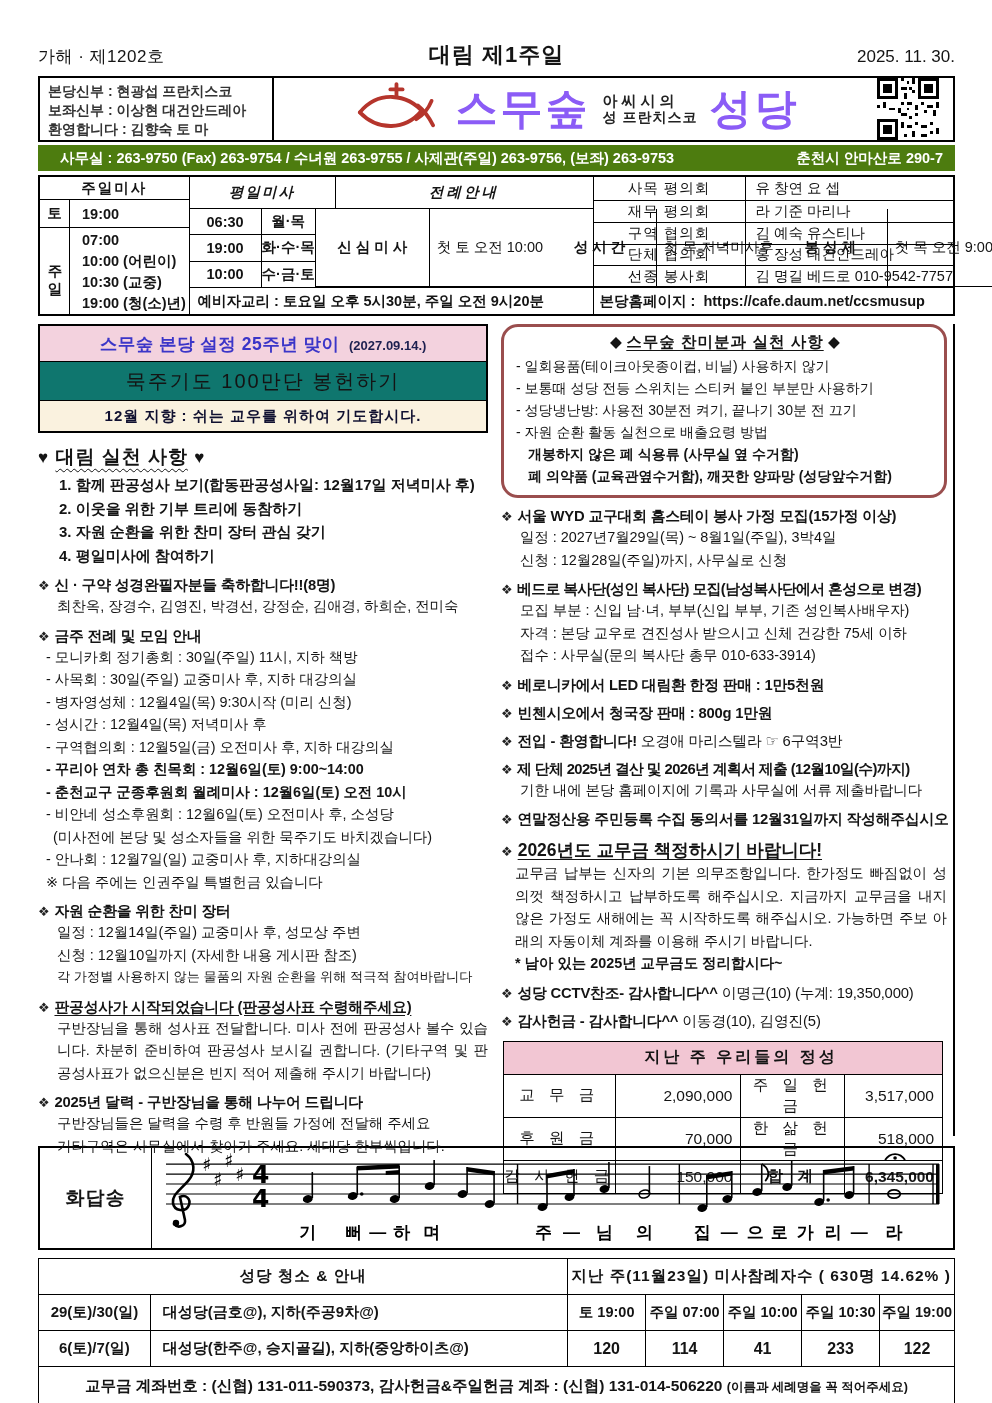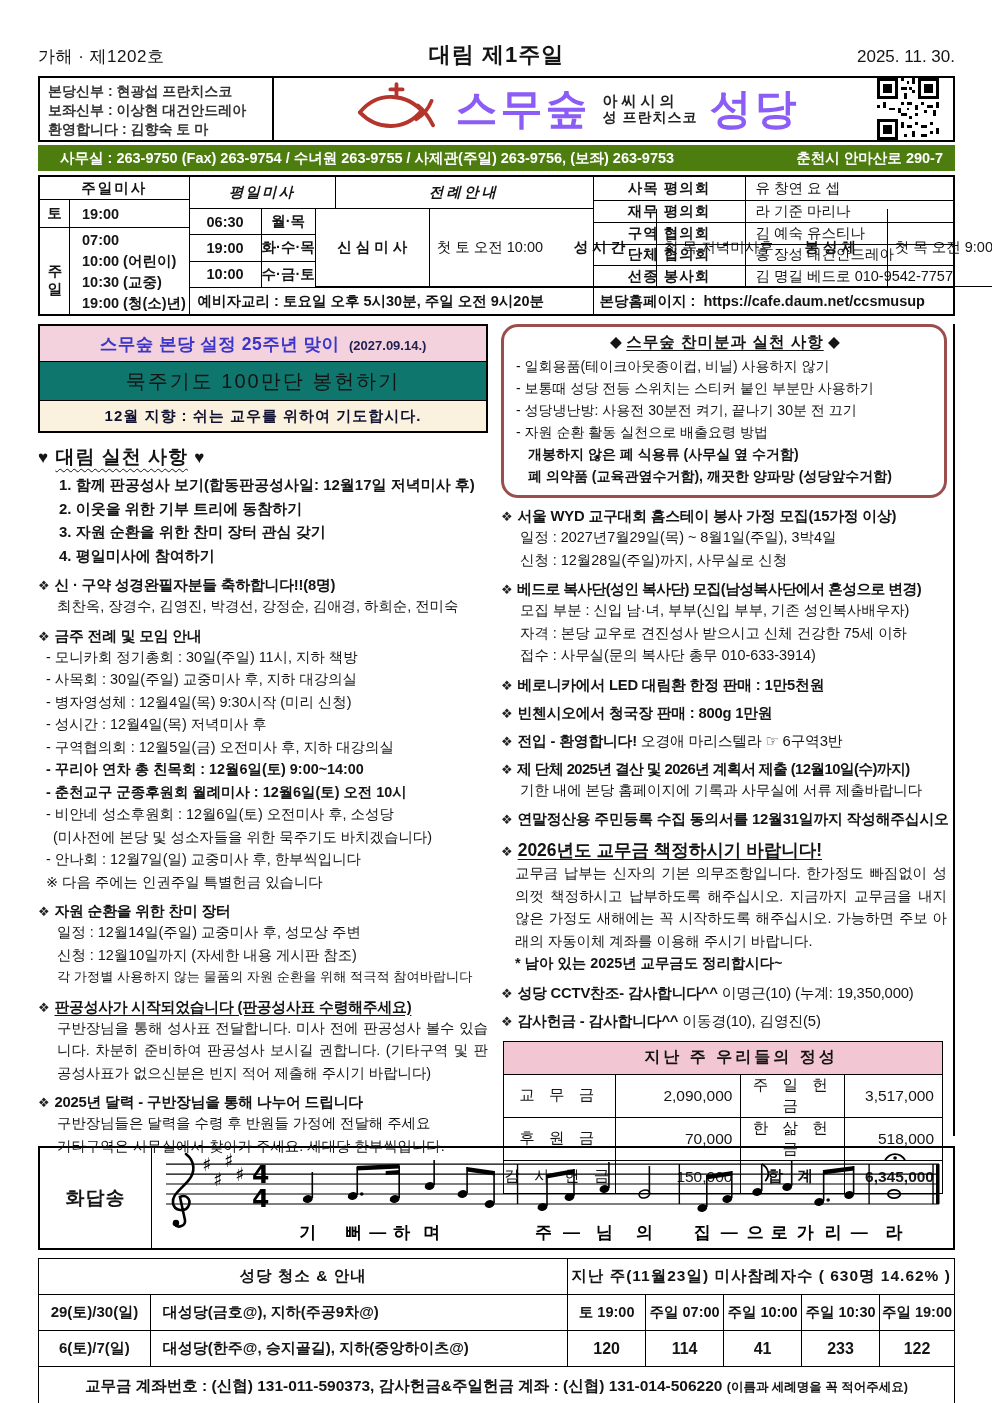--- a/index.html
+++ b/index.html
@@ -49,21 +49,21 @@
   .lit { flex:1; display:flex; flex-direction:row; }
   .lit-row { flex:1; display:flex; }
   .lit-row:not(:last-child) { border-bottom:1.5px solid #000; }
   .lit-n { width:114px; border-right:1.5px solid #000; display:flex; align-items:center; justify-content:center; font-weight:bold; white-space:nowrap; }
   .lit-v { flex:1; display:flex; align-items:center; padding-left:7px; white-space:nowrap; }
   .sBC-cat { height:26px; display:flex; align-items:center; padding-left:8px; font-weight:bold; white-space:nowrap;text-align:right; }
   .sD { flex:1; display:flex; flex-direction:column; }
   .sD-row { flex:1; display:flex; border-bottom:1.5px solid #000; }
   .sD-row.hrow { flex:none; height:24px; }
   .sD-row:last-child { border-bottom:none; flex:none; height:26px; }
-  .sD-n { width:152px; border-right:1.5px solid #000; display:flex; align-items:center; justify-content:center; font-weight:bold; letter-spacing:1px; white-space:nowrap;text-align:right; }
+  .sD-n { width:152px; border-right:1.5px solid #000; display:flex; align-items:center; justify-content:center; font-weight:normal; letter-spacing:1px; white-space:nowrap;text-align:right; }
   .sD-v { flex:1; display:flex; align-items:center; padding-left:10px; white-space:nowrap; }
   .sD-home { display:flex; align-items:center; padding-left:6px; white-space:nowrap; font-weight:bold; }
   .sD-home .url { margin-left:8px; font-weight:bold; }
 
   
   .cols { display:flex; gap:13px; margin-top:8px; height:812px; }
   .colL { width:450px; }
   .colR { width:454px; border-right:2px solid #000; padding-right:6px; }
 
   .anni { border:2px solid #000; text-align:center; }
@@ -337,21 +337,21 @@
         <div class="sec-b dash" style="padding-left:8px;">
           <div>- 모니카회 정기총회 : 30일(주일) 11시, 지하 책방</div>
           <div>- 사목회 : 30일(주일) 교중미사 후, 지하 대강의실</div>
           <div>- 병자영성체 : 12월4일(목) 9:30시작 (미리 신청)</div>
           <div>- 성시간 : 12월4일(목) 저녁미사 후</div>
           <div>- 구역협의회 : 12월5일(금) 오전미사 후, 지하 대강의실</div>
           <div class="semi">- 꾸리아 연차 총 친목회 : 12월6일(토) 9:00~14:00</div>
           <div class="semi">- 춘천교구 군종후원회 월례미사 : 12월6일(토) 오전 10시</div>
           <div>- 비안네 성소후원회 : 12월6일(토) 오전미사 후, 소성당</div>
           <div class="indent">(미사전에 본당 및 성소자들을 위한 묵주기도 바치겠습니다)</div>
-          <div>- 안나회 : 12월7일(일) 교중미사 후, 한부씩입니다</div>
+          <div>- 안나회 : 12월7일(일) 교중미사 후, 지하대강의실</div>
           <div>※ 다음 주에는 인권주일 특별헌금 있습니다</div>
         </div>
       </div>
 
       <div class="sec">
         <div class="sec-t"><span class="bullet">❖</span><span>자원 순환을 위한 찬미 장터</span></div>
         <div class="sec-b dash">
           <div>일정 : 12월14일(주일) 교중미사 후, 성모상 주변</div>
           <div>신청 : 12월10일까지 (자세한 내용 게시판 참조)</div>
           <div class="small">각 가정별 사용하지 않는 물품의 자원 순환을 위해 적극적 참여바랍니다</div>

